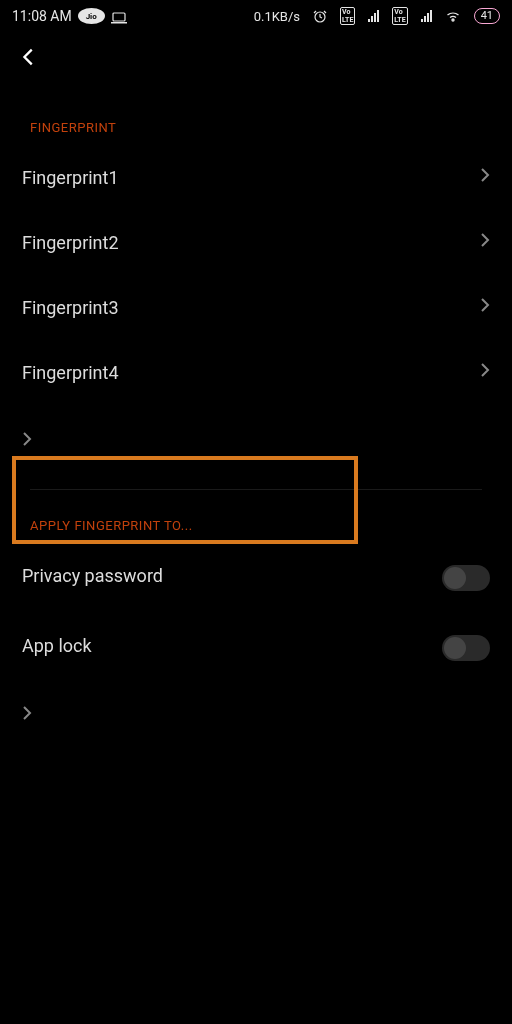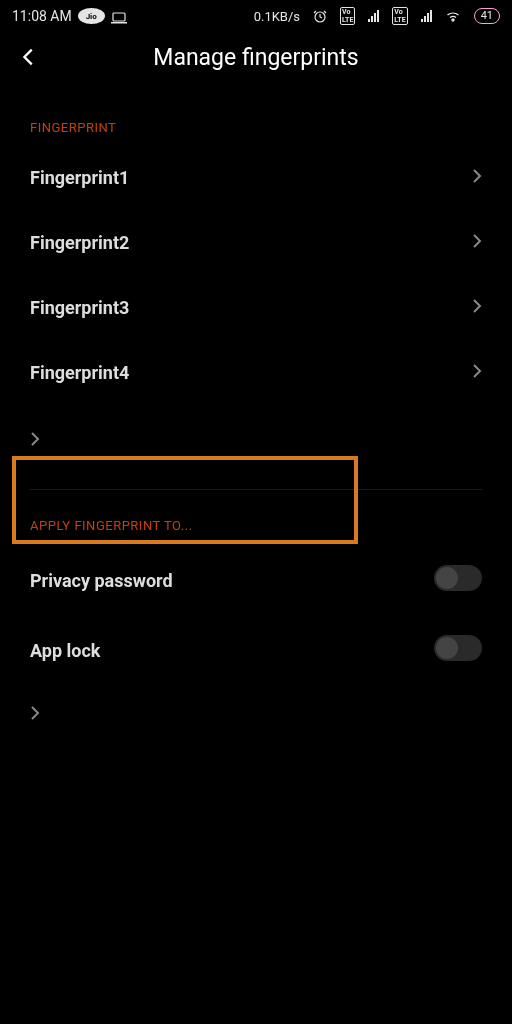--- a/index.html
+++ b/index.html
@@ -108,25 +108,24 @@
       pointer-events: none;
     }
     .section-header {
       color: #c2410c;
       font-size: 13px;
       letter-spacing: 0.5px;
       padding: 28px 30px 10px 30px;
     }
     .list-item {
       display: flex;
-      align-items: flex-end;
+      align-items: flex-start;
       justify-content: space-between;
-      padding: 22px 30px;
-      position: relative;
-      font-weight: bold;
+      padding: 22px 22px;
+      position: relative;
     }
     .list-item.add {
       padding-top: 26px;
       padding-bottom: 26px;
     }
     .item-label {
       font-size: 18px;
       color: #ddd;
     }
     .chevron {
@@ -209,21 +208,20 @@
     <span class="battery">41</span>
   </div>
 </div>
 
 <div class="header">
   <div class="back">
     <svg width="22" height="22" viewBox="0 0 24 24" fill="none" stroke-width="2.5">
         <path d="M15 4l-8 8 8 8"></path>
       </svg>
   </div>
-  <div class="title">Manage fingerprints</div>
 </div>
 
 <div class="section-header">FINGERPRINT</div>
 
 <div class="list-item">
   <span class="item-label">Fingerprint1</span>
   <span class="chevron"><svg width="10" height="16" viewBox="0 0 10 16" fill="none" stroke-width="2">
         <path d="M2 2l6 6-6 6"></path>
       </svg></span>
 </div>

